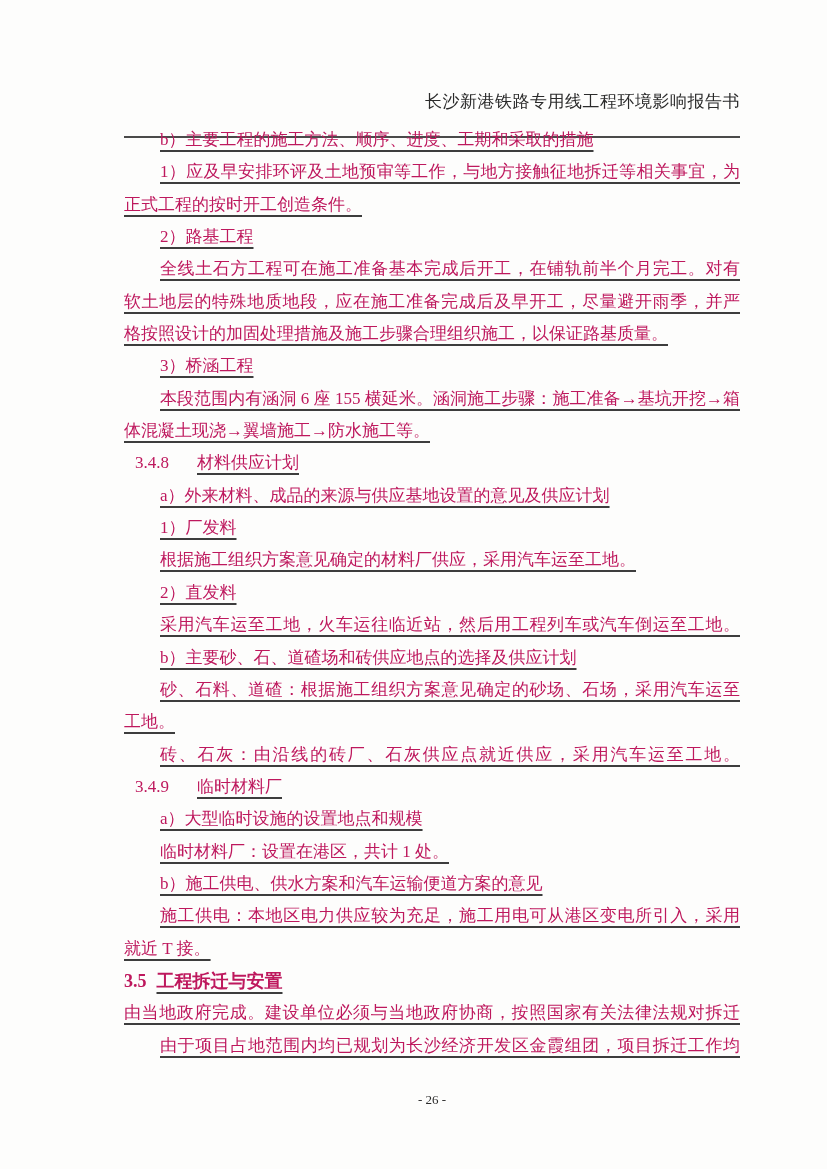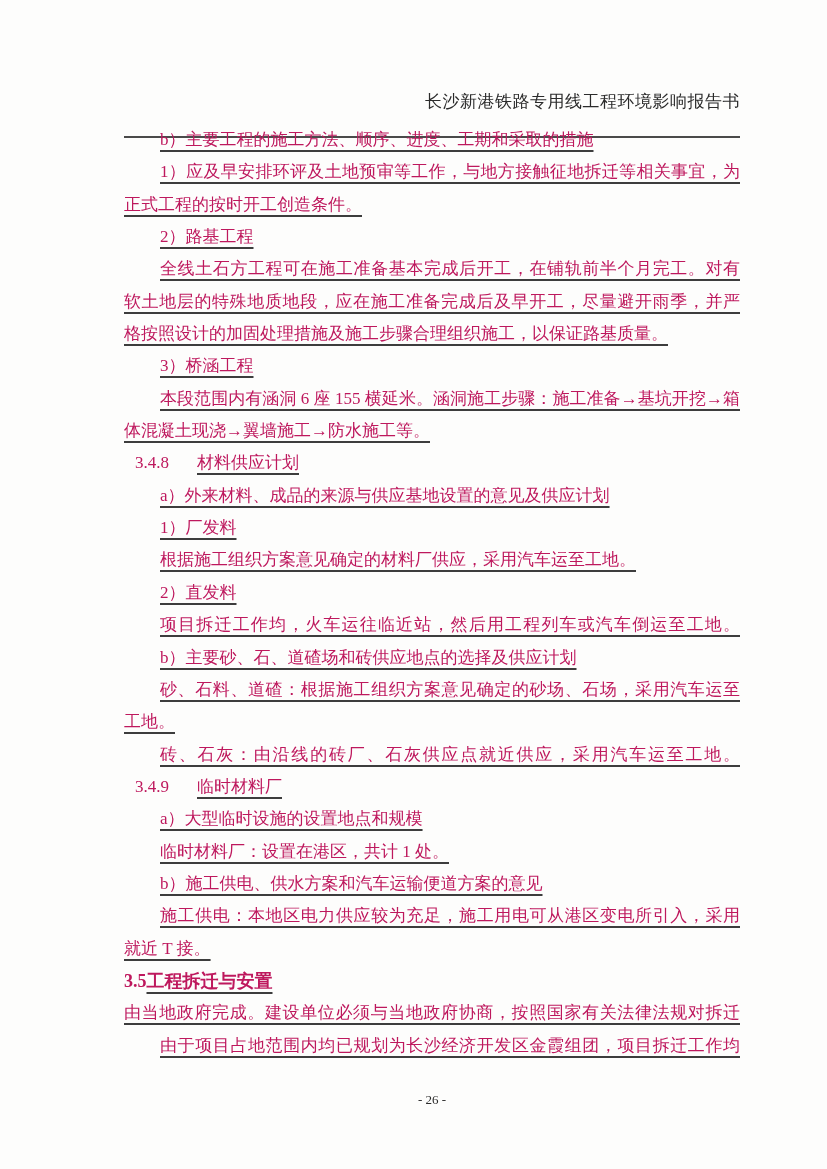--- a/index.html
+++ b/index.html
@@ -52,21 +52,21 @@
     text-underline-offset: 5px;
     text-decoration-thickness: 1.5px;
     text-decoration-color: #3d3d3d;
   }
   .heading { padding-left: 11px; }
   .heading .hnum {
     font-family: "Liberation Serif", "DejaVu Serif", serif;
     margin-right: 28px;
   }
   .heading.major { padding-left: 0; font-weight: bold; font-size: 18px; }
-  .heading.major .hnum { margin-right: 0; }
+  .heading.major .hnum { margin-right: 10px; }
   .page-footer {
     position: absolute;
     top: 1092px;
     left: 124px;
     width: 616px;
     text-align: center;
     font-size: 13px;
     color: #2b2b2b;
   }
 </style>
@@ -88,21 +88,21 @@
       <div class="line stretch"><span class="u">软土地层的特殊地质地段，应在施工准备完成后及早开工，尽量避开雨季，并严</span></div>
       <div class="line"><span class="u">格按照设计的加固处理措施及施工步骤合理组织施工，以保证路基质量。</span></div>
       <div class="line indent"><span class="u">3）桥涵工程</span></div>
       <div class="line indent stretch"><span class="u">本段范围内有涵洞 6 座 155 横延米。涵洞施工步骤：施工准备→基坑开挖→箱</span></div>
       <div class="line"><span class="u">体混凝土现浇→翼墙施工→防水施工等。</span></div>
       <div class="line heading"><span class="hnum">3.4.8</span><span class="u htitle">材料供应计划</span></div>
       <div class="line indent"><span class="u">a）外来材料、成品的来源与供应基地设置的意见及供应计划</span></div>
       <div class="line indent"><span class="u">1）厂发料</span></div>
       <div class="line indent"><span class="u">根据施工组织方案意见确定的材料厂供应，采用汽车运至工地。</span></div>
       <div class="line indent"><span class="u">2）直发料</span></div>
-      <div class="line indent stretch"><span class="u">项目拆迁工作均，火车运往临近站，然后用工程列车或汽车倒运至工地。</span></div>
+      <div class="line indent stretch"><span class="u">采用汽车运至工地，火车运往临近站，然后用工程列车或汽车倒运至工地。</span></div>
       <div class="line indent"><span class="u">b）主要砂、石、道碴场和砖供应地点的选择及供应计划</span></div>
       <div class="line indent stretch"><span class="u">砂、石料、道碴：根据施工组织方案意见确定的砂场、石场，采用汽车运至</span></div>
       <div class="line"><span class="u">工地。</span></div>
       <div class="line indent stretch"><span class="u">砖、石灰：由沿线的砖厂、石灰供应点就近供应，采用汽车运至工地。</span></div>
       <div class="line heading"><span class="hnum">3.4.9</span><span class="u htitle">临时材料厂</span></div>
       <div class="line indent"><span class="u">a）大型临时设施的设置地点和规模</span></div>
       <div class="line indent"><span class="u">临时材料厂：设置在港区，共计 1 处。</span></div>
       <div class="line indent"><span class="u">b）施工供电、供水方案和汽车运输便道方案的意见</span></div>
       <div class="line indent stretch"><span class="u">施工供电：本地区电力供应较为充足，施工用电可从港区变电所引入，采用</span></div>
       <div class="line"><span class="u">就近 T 接。</span></div>

